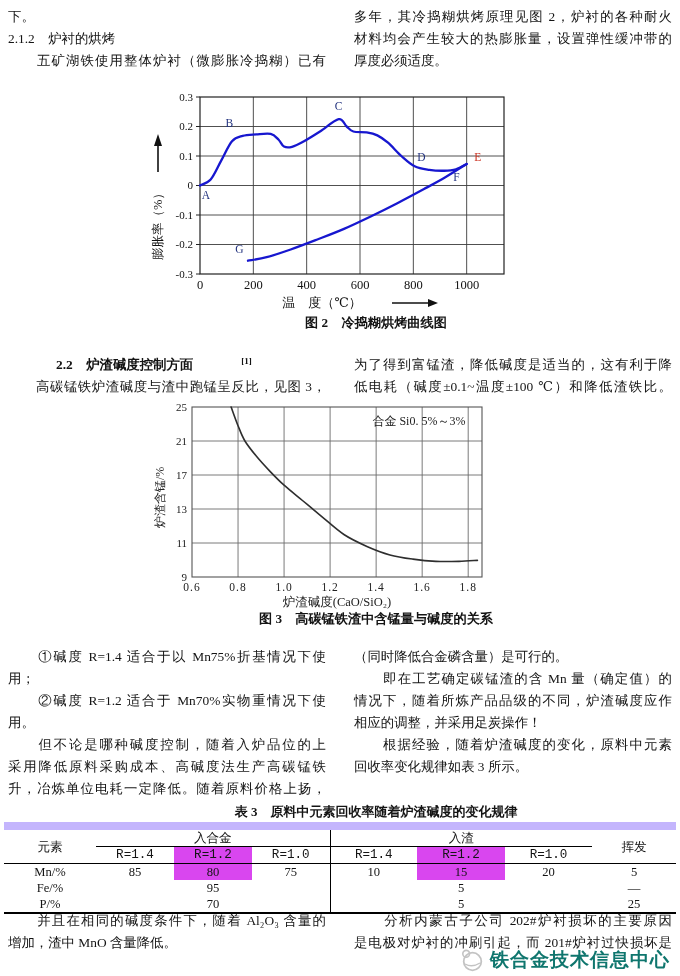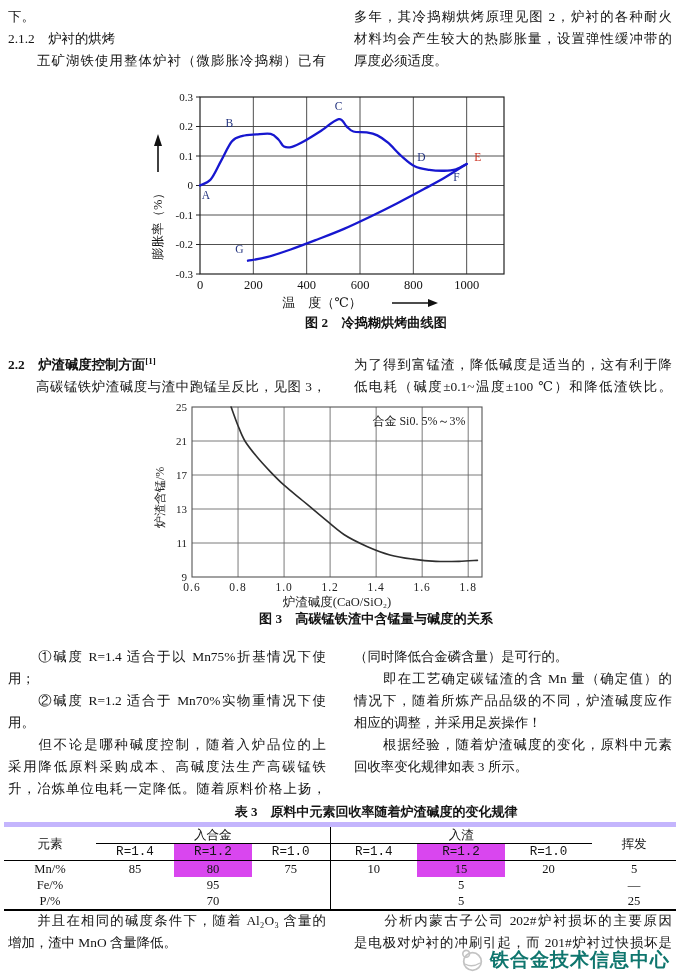--- a/index.html
+++ b/index.html
@@ -3,26 +3,26 @@
 <meta charset="utf-8">
 <style>
   html,body{margin:0;padding:0;background:#e8e8e8;}
   .page{position:relative;width:680px;height:976px;background:#ffffff;margin:0 auto;
         font-family:"Liberation Serif","DejaVu Serif",serif;color:#141414;font-size:13.4px;overflow:hidden;}
   .abs{position:absolute;}
   .cols{display:flex;gap:28px;left:8px;width:664px;}
   .col{width:322px;}
   .ln{height:22px;line-height:22px;}
   .j{text-align:justify;text-align-last:justify;}
-  .bold{font-weight:bold;}
+  .bold{font-weight:bold;margin-left:48px;}
   sup{font-size:9px;line-height:0;}
   .cap{left:0;width:680px;text-align:center;font-weight:bold;font-size:13.2px;height:18px;line-height:18px;padding-left:36px;}
   
   .t3{left:4px;top:822px;width:672px;border-collapse:collapse;font-size:12.6px;text-align:center;
-      border-top:5px solid #c4b5fd;border-bottom:2px solid #000;table-layout:fixed;}
+      border-top:8px solid #c4b5fd;border-bottom:2px solid #000;table-layout:fixed;}
   .t3 th,.t3 td{font-weight:normal;padding:0;height:16px;line-height:16px;}
   .t3 tr.h1 th{height:16px;}
   .grp{border-bottom:1px solid #000;}
   .hspan{border-bottom:1.6px solid #000;}
   .t3 tr.h2 th{border-bottom:1.6px solid #000;font-family:Liberation Mono, monospace;}
   .dvl{border-left:1px solid #000;}
   .hl{background:#d946ef;}
   
   .footer{right:10px;bottom:3px;display:flex;align-items:center;gap:5px;}
   .ftext{font-family:"Liberation Sans","DejaVu Sans",sans-serif;font-size:19px;font-weight:bold;

